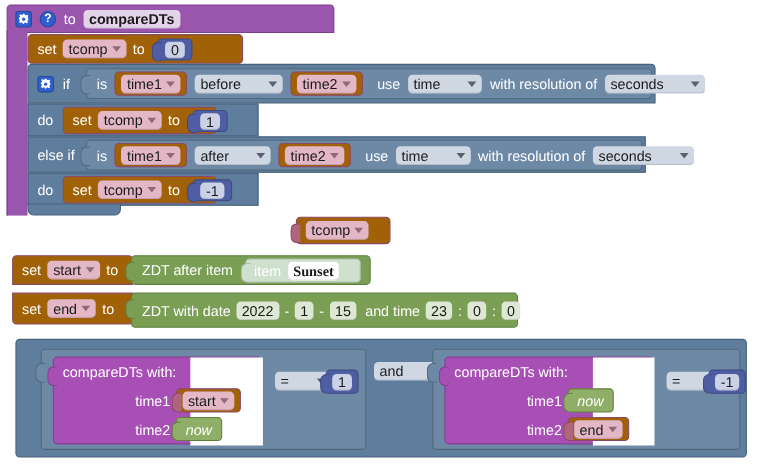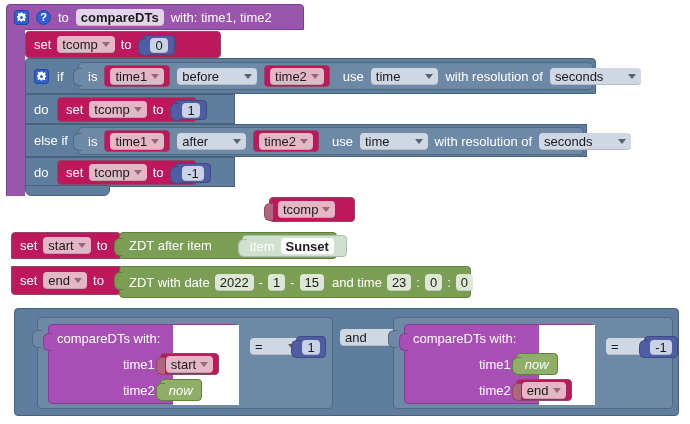--- a/index.html
+++ b/index.html
@@ -13,37 +13,37 @@
   }
   .ws{position:absolute;inset:0;}
 
   
   .blk{position:absolute;box-sizing:border-box;border-radius:4px;}
   .row{display:flex;align-items:center;}
   .lbl{color:#ffffff;white-space:nowrap;line-height:1;}
 
   
   .c-proc{background:#9a55ad;border:1px solid #7c3f8c;}
-  .c-var{background:#be185d;border:1px solid #8d4a63;}
+  .c-var{background:#a16207;border:1px solid #8d4a63;}
   .c-logic{background:#5f7d9c;border:1px solid #48627c;}
   .c-logic-l{background:#6e89a6;border:1px solid #50697f;}
   .c-num{background:#4f5da3;border:1px solid #3e4a85;}
   .c-green{background:#7b9e55;border:1px solid #61803f;}
   .c-green-l{background:#8fae68;border:1px solid #61803f;font-style:italic;}
   .c-mint{background:#cfe0cf;border:1px solid #a9bfa9;}
   .c-call{background:#a74fb5;border:1px solid #863d92;}
 
   
   .fld{
     display:inline-flex;align-items:center;gap:3px;
     background:#dfe3ec;color:#1a1a1a;border-radius:4px;
     padding:2px 5px;line-height:1;white-space:nowrap;
     box-shadow:inset 0 -1px 0 rgba(0,0,0,.12);
   }
-  .fld.white{background:#ffffff;}
+  .fld.white{background:#ffffff;font-family:Liberation Serif, serif;}
   .fld.pink{background:#e3b7c6;color:#1a1a1a;}
   .fld.slate{background:#cfd7e3;gap:24px;}
   .fld.greenf{background:#dce8d3;}
   .fld.numf{background:#ccd2e6;}
   .fld.name{background:#e3d4ea;font-weight:bold;}
   .caret{
     width:0;height:0;border-left:4px solid transparent;border-right:4px solid transparent;
     border-top:5px solid #6b6f7a;display:inline-block;margin-left:1px;
   }
   .caret.lt{border-top-color:#8e6a7b;}
@@ -80,21 +80,20 @@
   <div class="blk c-proc" id="proc-head" style="left:6px;top:4px;width:298px;height:26px;border-radius:4px 4px 0 0;">
     <div class="row" style="height:100%;padding-left:7px;gap:7px;">
       <span class="icon-sq">
           <span class="gear"></span>
         </span>
       <span class="icon-sq" style="border-radius:50%;">
           <span class="qm">?</span>
         </span>
       <span class="lbl">to</span>
       <span class="fld name">compareDTs</span>
-      <span class="lbl">with: time1, time2</span>
     </div>
   </div>
 
   <div class="blk" style="left:6px;top:28px;width:19px;height:168px;background:#9a55ad;border-left:1px solid #7c3f8c;border-radius:0;"></div>
 
 
   <div class="blk c-var" style="left:269px;top:197px;width:86px;height:25px;">
     <span class="socket" style="left:-6px;top:5px;background:#b0657f;border:1px solid #8d4a63;border-right:none;"></span>
     <div class="row" style="height:100%;padding-left:8px;">
       <span class="fld pink">
@@ -258,21 +257,21 @@
     </div>
   </div>
 
   <div class="blk c-green" style="left:119px;top:232px;width:218px;height:27px;">
     <span class="socket" style="left:-6px;top:5px;background:#7b9e55;border:1px solid #61803f;border-right:none;"></span>
     <div class="row" style="height:100%;padding-left:9px;gap:8px;">
       <span class="lbl">ZDT after item</span>
     </div>
   </div>
 
-  <div class="blk c-mint" style="left:242px;top:235px;width:105px;height:22px;">
+  <div class="blk c-mint" style="left:223px;top:235px;width:105px;height:22px;">
     <span class="socket" style="left:-5px;top:3px;background:#cfe0cf;border:1px solid #a9bfa9;border-right:none;"></span>
     <div class="row" style="height:100%;padding-left:7px;gap:6px;">
       <span style="color:#ffffff;">item</span>
       <span class="fld white" style="font-weight:bold;">Sunset</span>
     </div>
   </div>
 
   <div class="blk c-var" style="left:11px;top:266px;width:110px;height:29px;border-radius:0 0 4px 4px;">
     <div class="row" style="height:100%;padding-left:8px;gap:6px;">
       <span class="lbl">set</span>

